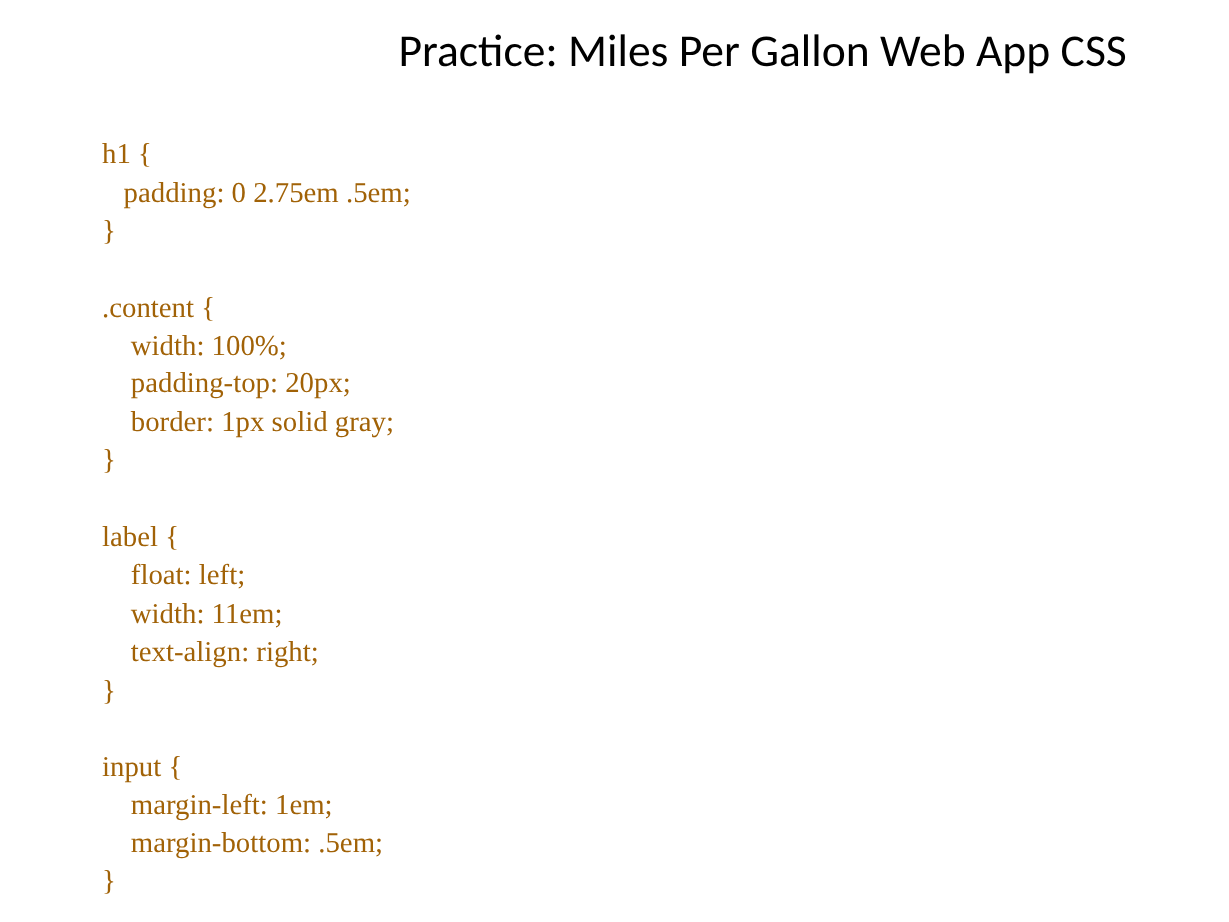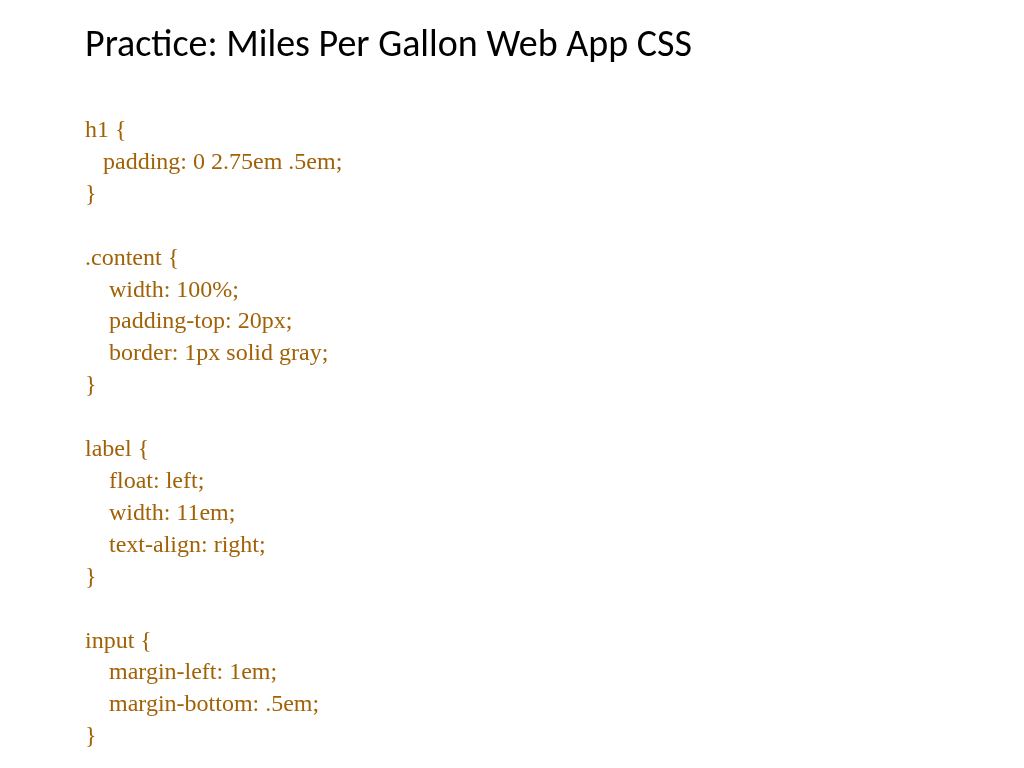--- a/index.html
+++ b/index.html
@@ -16,21 +16,21 @@
       overflow: hidden;
     }
     .slide {
       width: 100%;
       height: 100%;
       padding: 20px 85px 40px 85px;
     }
     .title {
       font-size: 38px;
       font-weight: 400;
-      text-align: left;
+      text-align: right;
       margin-bottom: 48px;
       color: #000000;
     }
     .code-block {
       font-size: 24px;
       line-height: 1.33;
       font-family: Liberation Serif, serif;
       white-space: pre;
       color: #a16207;
     }

